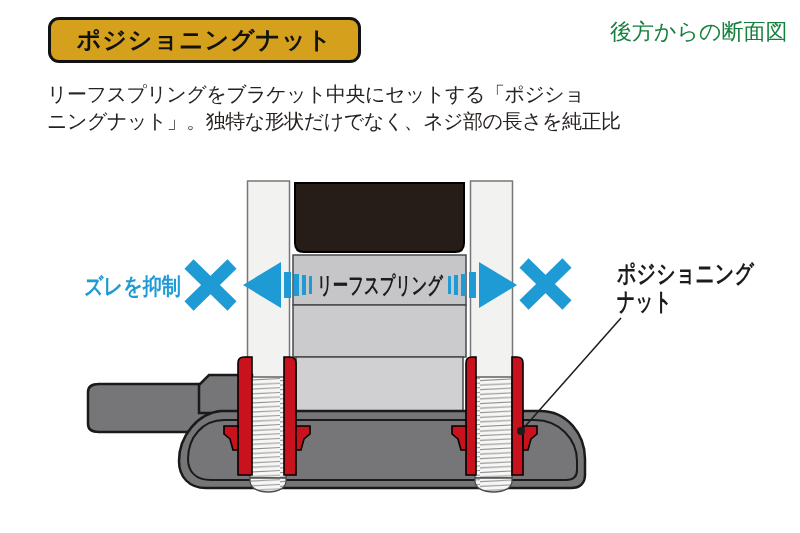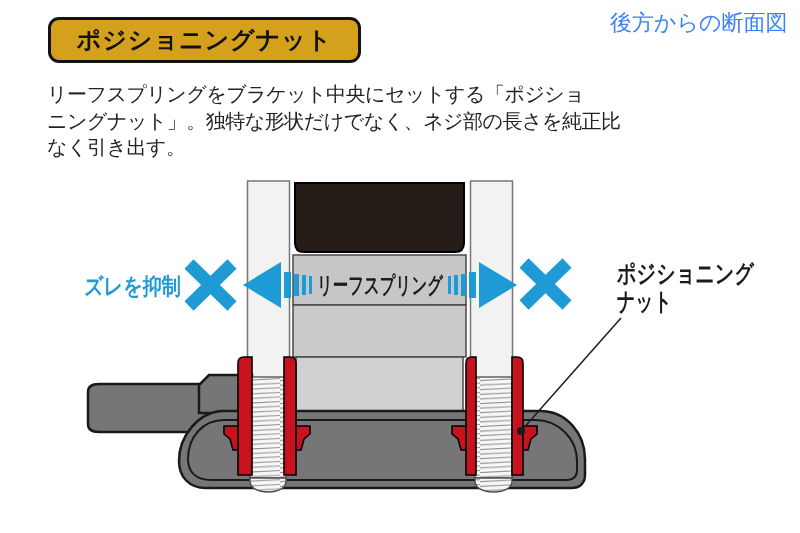--- a/index.html
+++ b/index.html
@@ -9,22 +9,22 @@
   }
   
   .badge{
     position:absolute;left:48px;top:17px;width:313px;height:46px;
     background:#d5a11c;border:3px solid #121212;border-radius:11px;
     box-sizing:border-box;display:flex;align-items:center;justify-content:center;
     font-size:24px;font-weight:bold;color:#121212;letter-spacing:1px;
     white-space:nowrap;
   }
   .view-caption{
-    position:absolute;left:610px;top:8px;width:186px;
-    font-size:22px;color:#3b82f6;white-space:nowrap;
+    position:absolute;left:610px;top:17px;width:186px;
+    font-size:22px;color:#15803d;white-space:nowrap;
   }
   .desc{
     position:absolute;left:47px;top:81px;width:520px;
     font-size:20px;line-height:26.5px;color:#262220;
   }
   .desc div{white-space:nowrap;letter-spacing:-0.5px;}
   svg{position:absolute;left:0;top:0;}
 </style>
 </head>
 <body>
@@ -33,21 +33,20 @@
 
   <div class="badge">
     <span>ポジショニングナット</span>
   </div>
 
   <div class="view-caption">後方からの断面図</div>
 
   <div class="desc">
     <div>リーフスプリングをブラケット中央にセットする「ポジショ</div>
     <div>ニングナット」。独特な形状だけでなく、ネジ部の長さを純正比</div>
-    <div>なく引き出す。</div>
   </div>
 
   <svg width="800" height="533" viewBox="0 0 800 533">
     <defs>
       <pattern id="threadPat" patternUnits="userSpaceOnUse" width="40" height="4.6">
         <rect x="0" y="0" width="40" height="4.6" fill="#f7f7f6"></rect>
         <path d="M0,3.4 L40,1.4" stroke="#8f8f90" stroke-width="1.1" fill="none"></path>
       </pattern>
     </defs>
 

